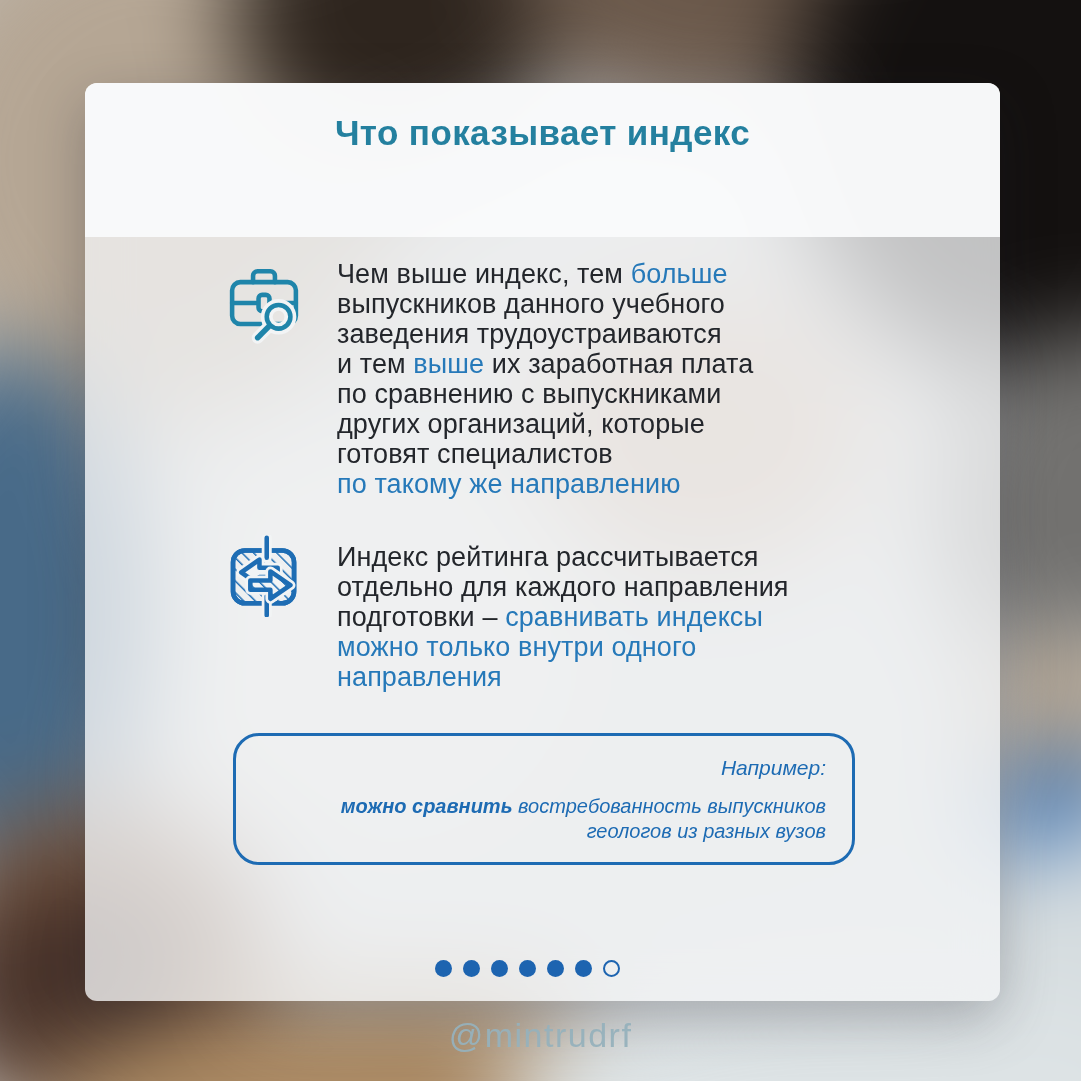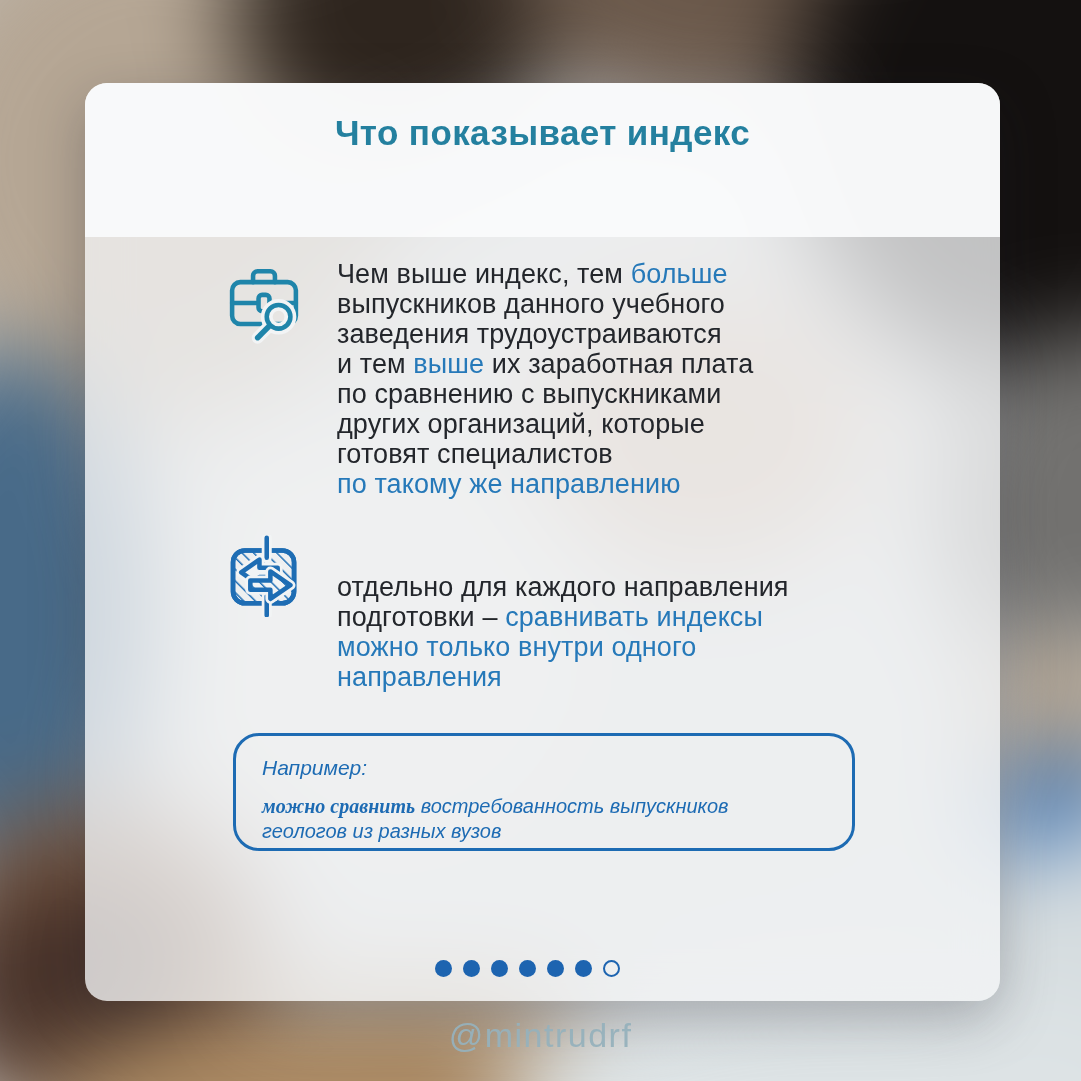--- a/index.html
+++ b/index.html
@@ -22,21 +22,21 @@
   .b9{left:-70px;top:420px;width:290px;height:530px;background:#486a88;}
   .b10{left:-10px;top:870px;width:350px;height:340px;background:#7e5a41;}
   .b11{left:10px;top:950px;width:250px;height:210px;background:#47322a;}
   .b12{left:110px;top:1060px;width:720px;height:250px;background:#a98862;}
   .b13{left:570px;top:1040px;width:720px;height:270px;background:#dde3e5;}
   .b14{left:610px;top:360px;width:330px;height:280px;background:#c4ab97;}
   .b15{left:230px;top:490px;width:430px;height:430px;background:#dfe0de;}
   
   .card{
     position:absolute;left:85px;top:83px;width:915px;height:918px;
-    border-radius:22px;overflow:hidden;
+    border-radius:12px;overflow:hidden;
     box-shadow:0 18px 55px rgba(25,25,35,.28);
     backdrop-filter:blur(22px) saturate(1.02);
     background:rgba(243,245,246,.78);
   }
   .card-header{
     position:absolute;left:0;top:0;width:100%;height:154px;
     background:rgba(250,251,251,.94);
   }
   .title{
     margin:0;padding-top:28px;text-align:center;
@@ -50,27 +50,27 @@
     position:absolute;margin:0;left:252px;width:560px;
     font-size:27px;line-height:30px;color:#23262b;letter-spacing:.1px;
   }
   .para-1{top:176px;}
   .para-2{top:459px;}
   .para .em{color:#2679b9;font-weight:400;}
   
   .example-box{
     position:absolute;left:148px;top:650px;width:622px;box-sizing:border-box;
     border:3px solid #1d6bb3;border-radius:26px;
-    padding:20px 26px 4px 26px;
-    color:#1d6bb3;font-style:italic;
+    padding:20px 26px 18px 26px;
+    color:#1d6bb3;font-style:italic;text-align:right;
   }
   .example-label{margin:0 0 14px 0;font-size:21px;}
   .example-item{margin:0 0 13px 0;font-size:20px;line-height:25px;}
   .example-item:last-child{margin-bottom:0;}
-  .example-item .em{font-weight:700;font-family:Liberation Serif, serif;}
+  .example-item .em{font-weight:700;}
   
   .dots{
     position:absolute;left:0;right:0;top:876px;height:18px;
     display:flex;justify-content:center;align-items:center;gap:11px;
     transform:translateX(-15px);
   }
   .dot{width:17px;height:17px;border-radius:50%;background:#1d64b0;box-sizing:border-box;}
   .dot.outline{background:transparent;border:2.5px solid #1d64b0;}
   
   .footer{
@@ -133,21 +133,21 @@
         <rect x="11" y="17" width="67" height="58" rx="13" fill="url(#hatch)"></rect>
         <rect x="11" y="17" width="67" height="58" rx="13"></rect>
         <path d="M48 3 V25 M48 67 V88" stroke="#f2f4f5" stroke-width="11"></path>
         <path d="M48 3 V25 M48 67 V88"></path>
         <path d="M60 36 H40 V27 L20 41 L40 55 V46 H60 Z" fill="#f2f4f5" stroke="#f2f4f5" stroke-width="11"></path>
         <path d="M60 36 H40 V27 L20 41 L40 55 V46 H60 Z" fill="#f2f4f5"></path>
         <path d="M30 50 H52 V40 L74 55 L52 70 V60 H30 Z" fill="#f2f4f5" stroke="#f2f4f5" stroke-width="11"></path>
         <path d="M30 50 H52 V40 L74 55 L52 70 V60 H30 Z" fill="url(#hatch)"></path>
       </svg>
     </div>
-    <p class="para para-2"><br><span>отдельно для каждого направления</span><br><span>подготовки – </span><span class="em">сравнивать индексы</span><br><span class="em">можно только внутри одного</span><br><span class="em">направления</span></p>
+    <p class="para para-2"><span>Индекс рейтинга рассчитывается</span><br><span>отдельно для каждого направления</span><br><span>подготовки – </span><span class="em">сравнивать индексы</span><br><span class="em">можно только внутри одного</span><br><span class="em">направления</span></p>
 
     <div class="example-box">
       <p class="example-label">Например:</p>
       <p class="example-item"><span class="em">можно сравнить</span><span> востребованность выпускников</span><br><span>геологов из разных вузов</span></p>
     </div>
 
     <div class="dots">
         <span class="dot"></span>
         <span class="dot"></span>
         <span class="dot"></span>

